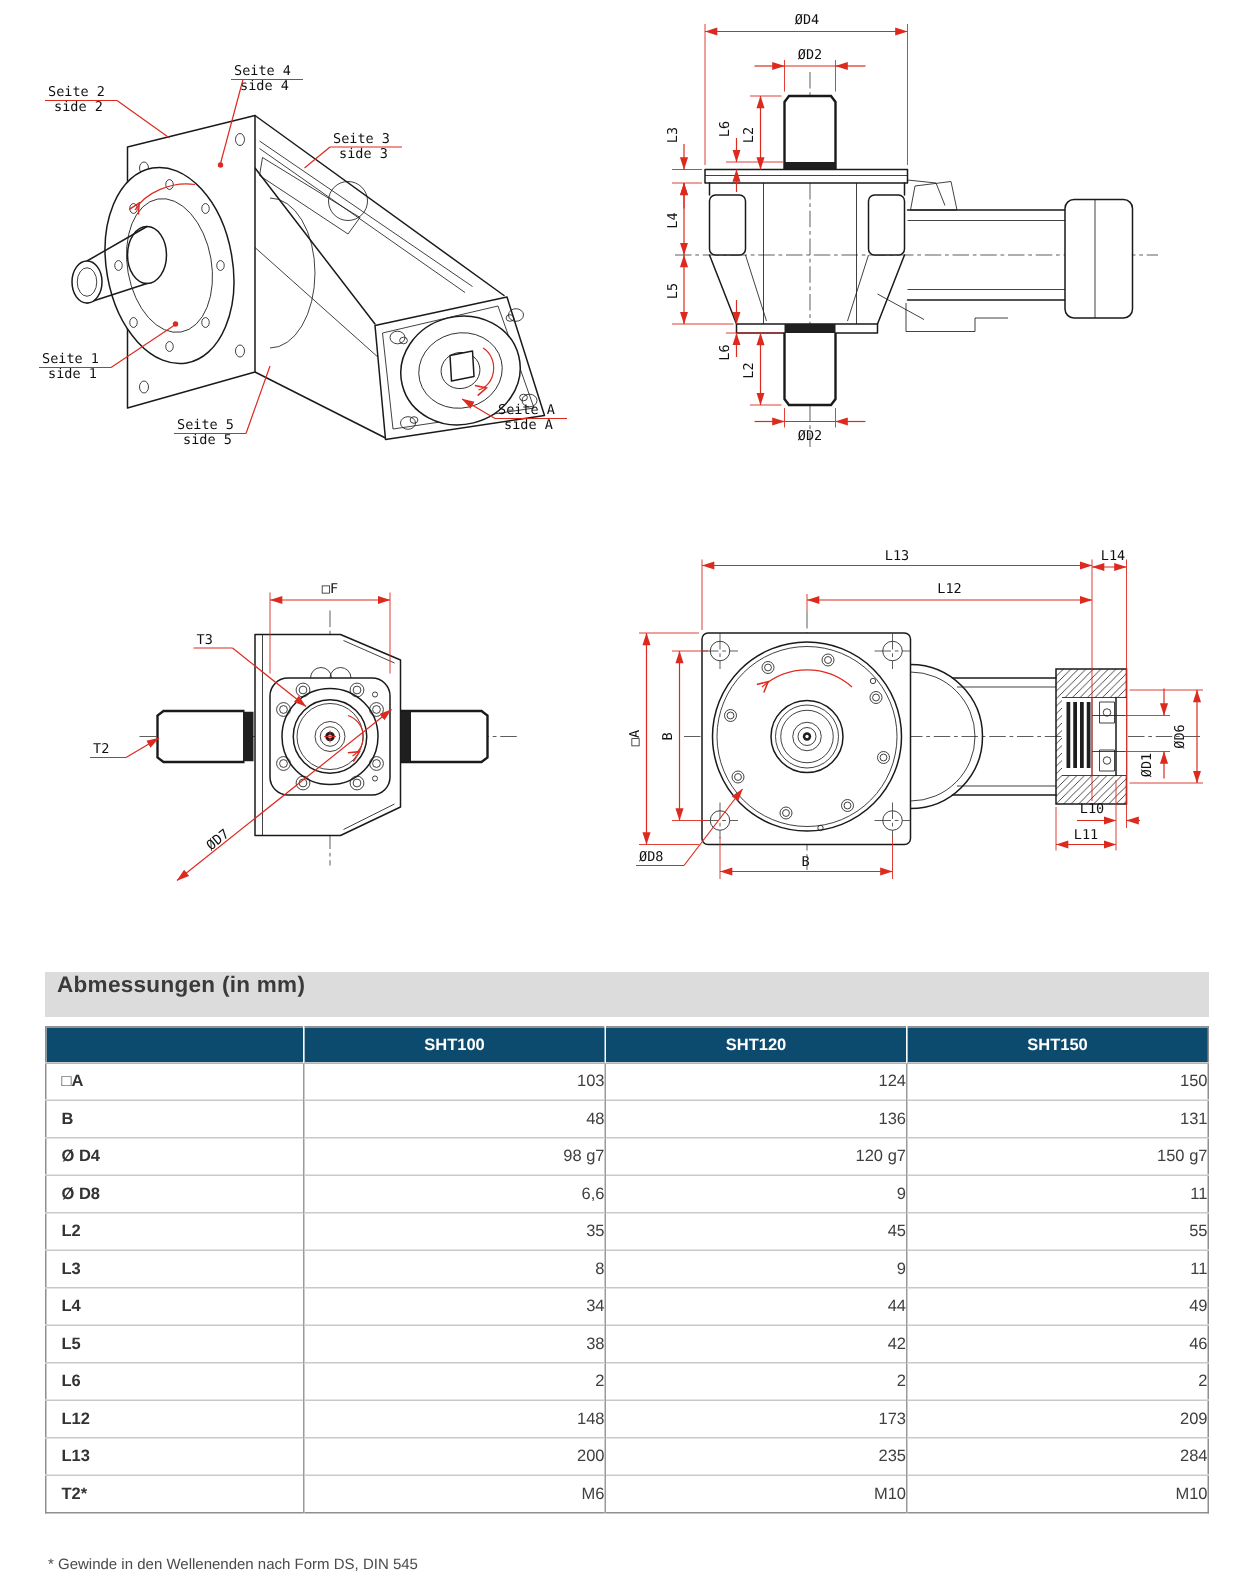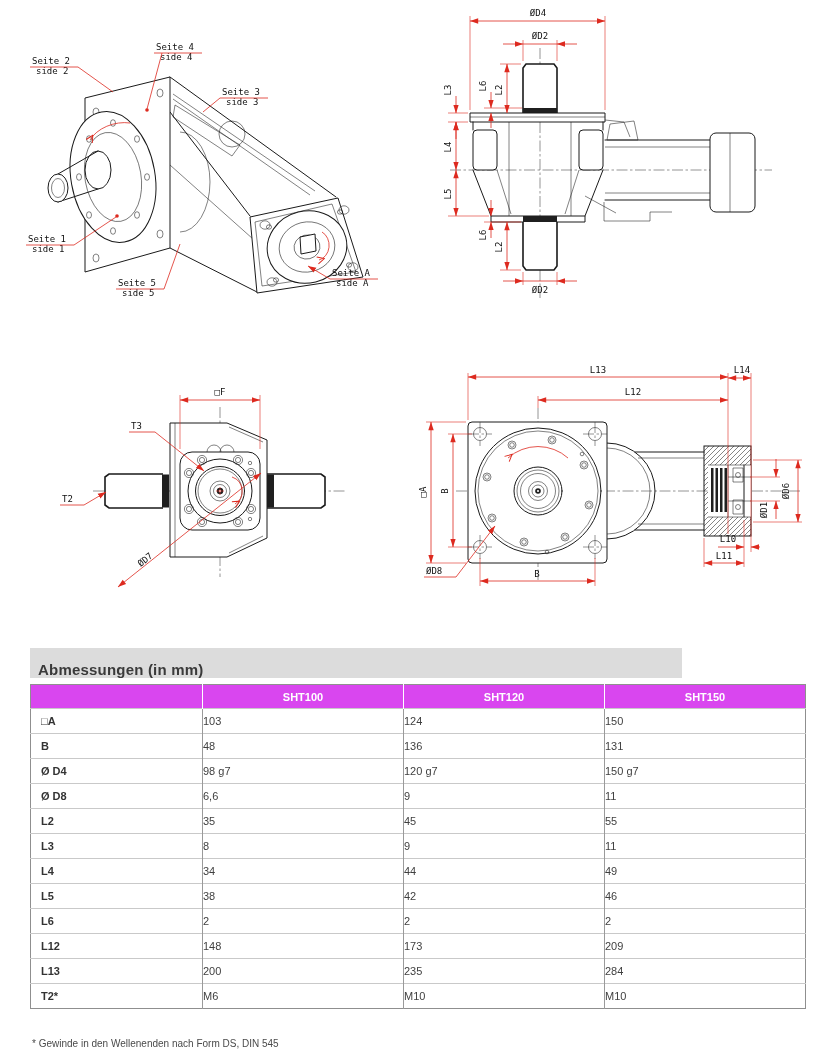--- a/index.html
+++ b/index.html
@@ -10,29 +10,29 @@
   .k   {stroke:#1a1a1a;stroke-width:1;fill:none;stroke-linejoin:round;stroke-linecap:round;}
   .kf  {stroke:#1a1a1a;stroke-width:1;fill:#fff;stroke-linejoin:round;}
   .kt  {stroke:#1a1a1a;stroke-width:0.55;fill:none;stroke-linejoin:round;}
   .kh  {stroke:#1a1a1a;stroke-width:1.6;fill:#fff;}
   .dark{fill:#1f1f1f;stroke:none;}
   .cl  {stroke:#3c3c3c;stroke-width:0.55;fill:none;stroke-dasharray:11 2.5 2.5 2.5;}
   .r   {stroke:#dd2a1f;stroke-width:0.8;fill:none;}
   .rt  {stroke:#dd2a1f;stroke-width:0.6;fill:none;}
   text.d{font-family:"DejaVu Sans Mono",monospace;font-size:9px;fill:#101010;}
   
-  .title-bar{position:absolute;left:30px;top:648px;width:652px;height:30px;background:#dcdcdc;
-             display:flex;align-items:flex-end;}
+  .title-bar{position:absolute;left:30px;top:648px;width:776px;height:30px;background:#dcdcdc;
+             display:flex;align-items:flex-start;}
   .title-bar span{font-size:15px;font-weight:bold;color:#3a3a3a;padding-left:8px;letter-spacing:.2px;}
   table.dims{position:absolute;left:30px;top:684px;width:776px;border-collapse:collapse;
              table-layout:fixed;font-size:11px;color:#3f3f3f;border:1px solid #8f8f8f;}
-  table.dims thead th{background:#d946ef;color:#fff;font-size:11px;font-weight:bold;height:23px;
+  table.dims thead th{background:#0c4a6e;color:#fff;font-size:11px;font-weight:bold;height:23px;
              border-left:1px solid #fff;text-align:center;padding:0;}
   table.dims thead th:first-child{border-left:none;}
-  table.dims tbody td{height:24px;text-align:left;border-top:1px solid #c9c9c9;
+  table.dims tbody td{height:24px;text-align:right;border-top:1px solid #c9c9c9;
              border-left:1px solid #9a9a9a;padding:0;}
   table.dims tbody td.lbl{text-align:left;padding-left:10px;font-weight:bold;color:#333;border-left:none;}
   .footnote{position:absolute;left:32px;top:1038px;font-size:10px;color:#4a4a4a;}
 </style>
 </head>
 <body>
 
 <div class="page">
 
   <svg style="left:10px;top:20px" width="400" height="300" viewBox="0 0 400 300">

